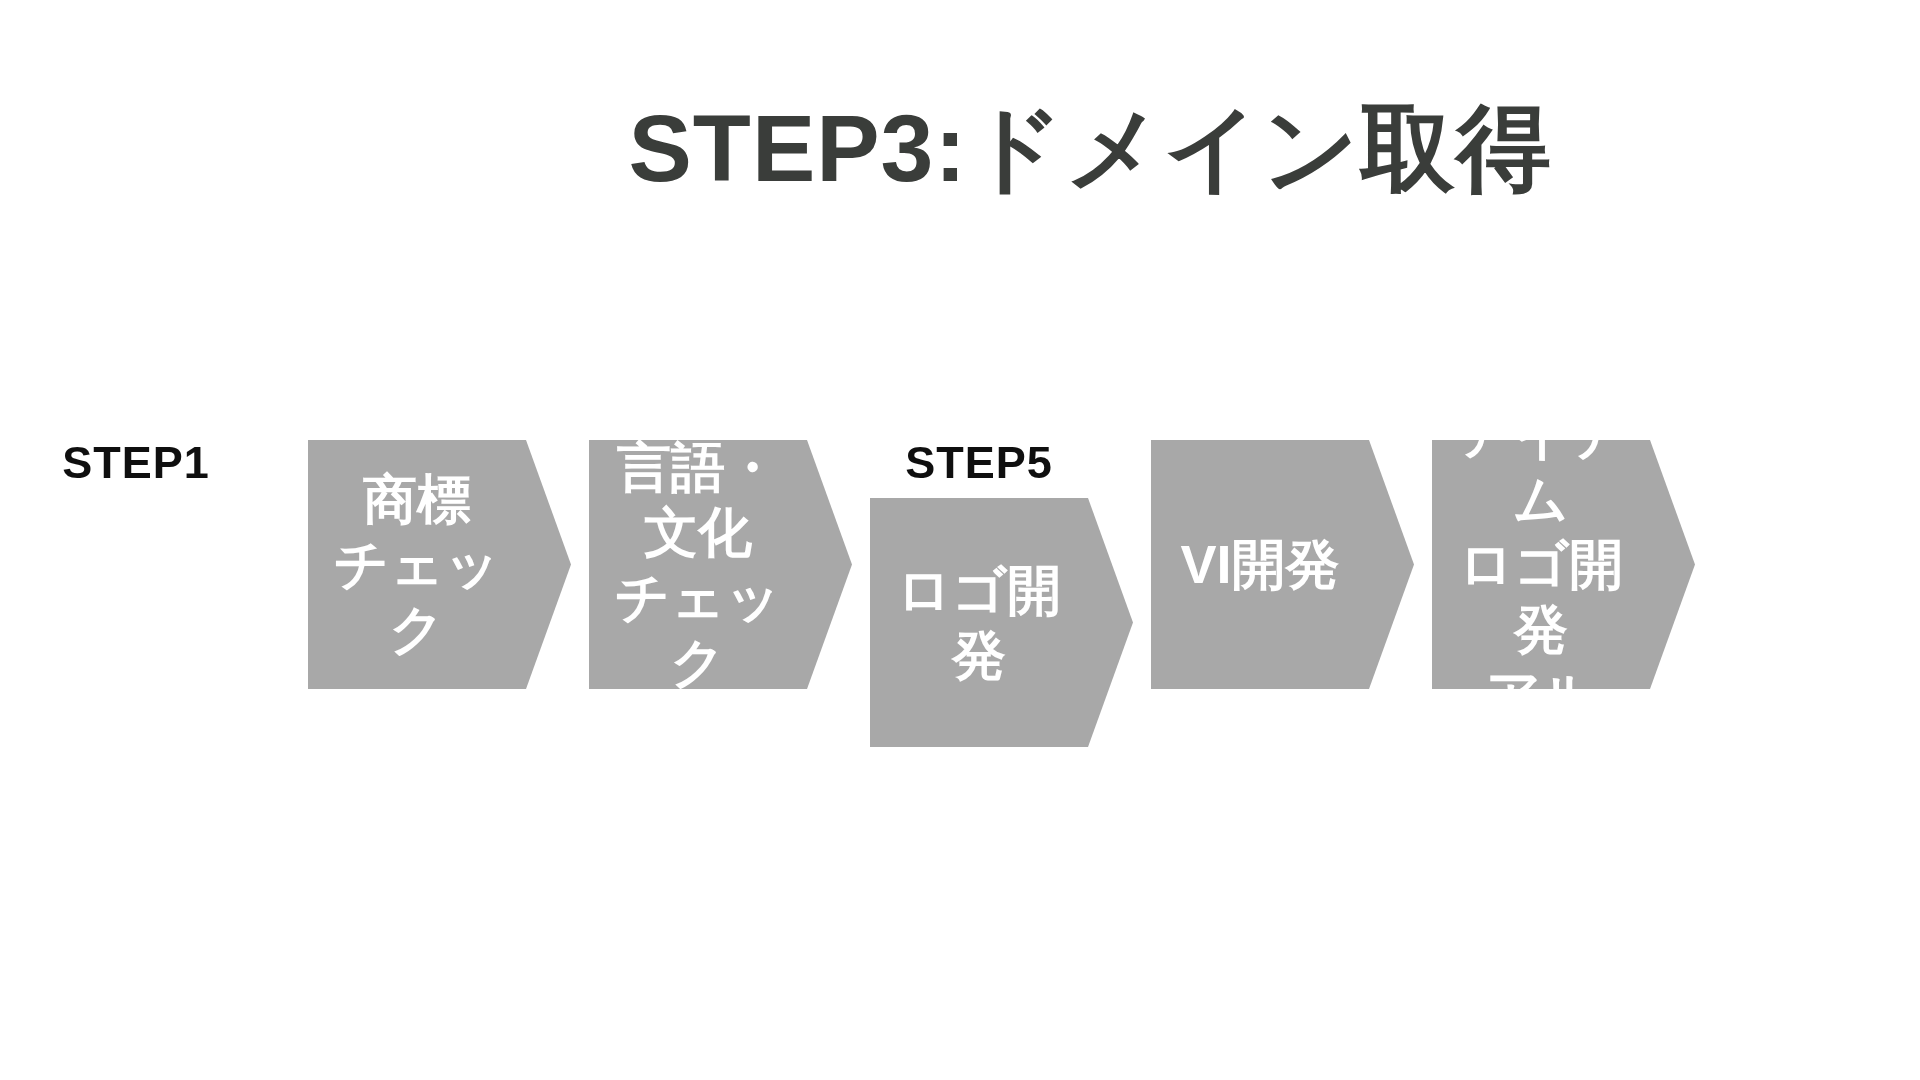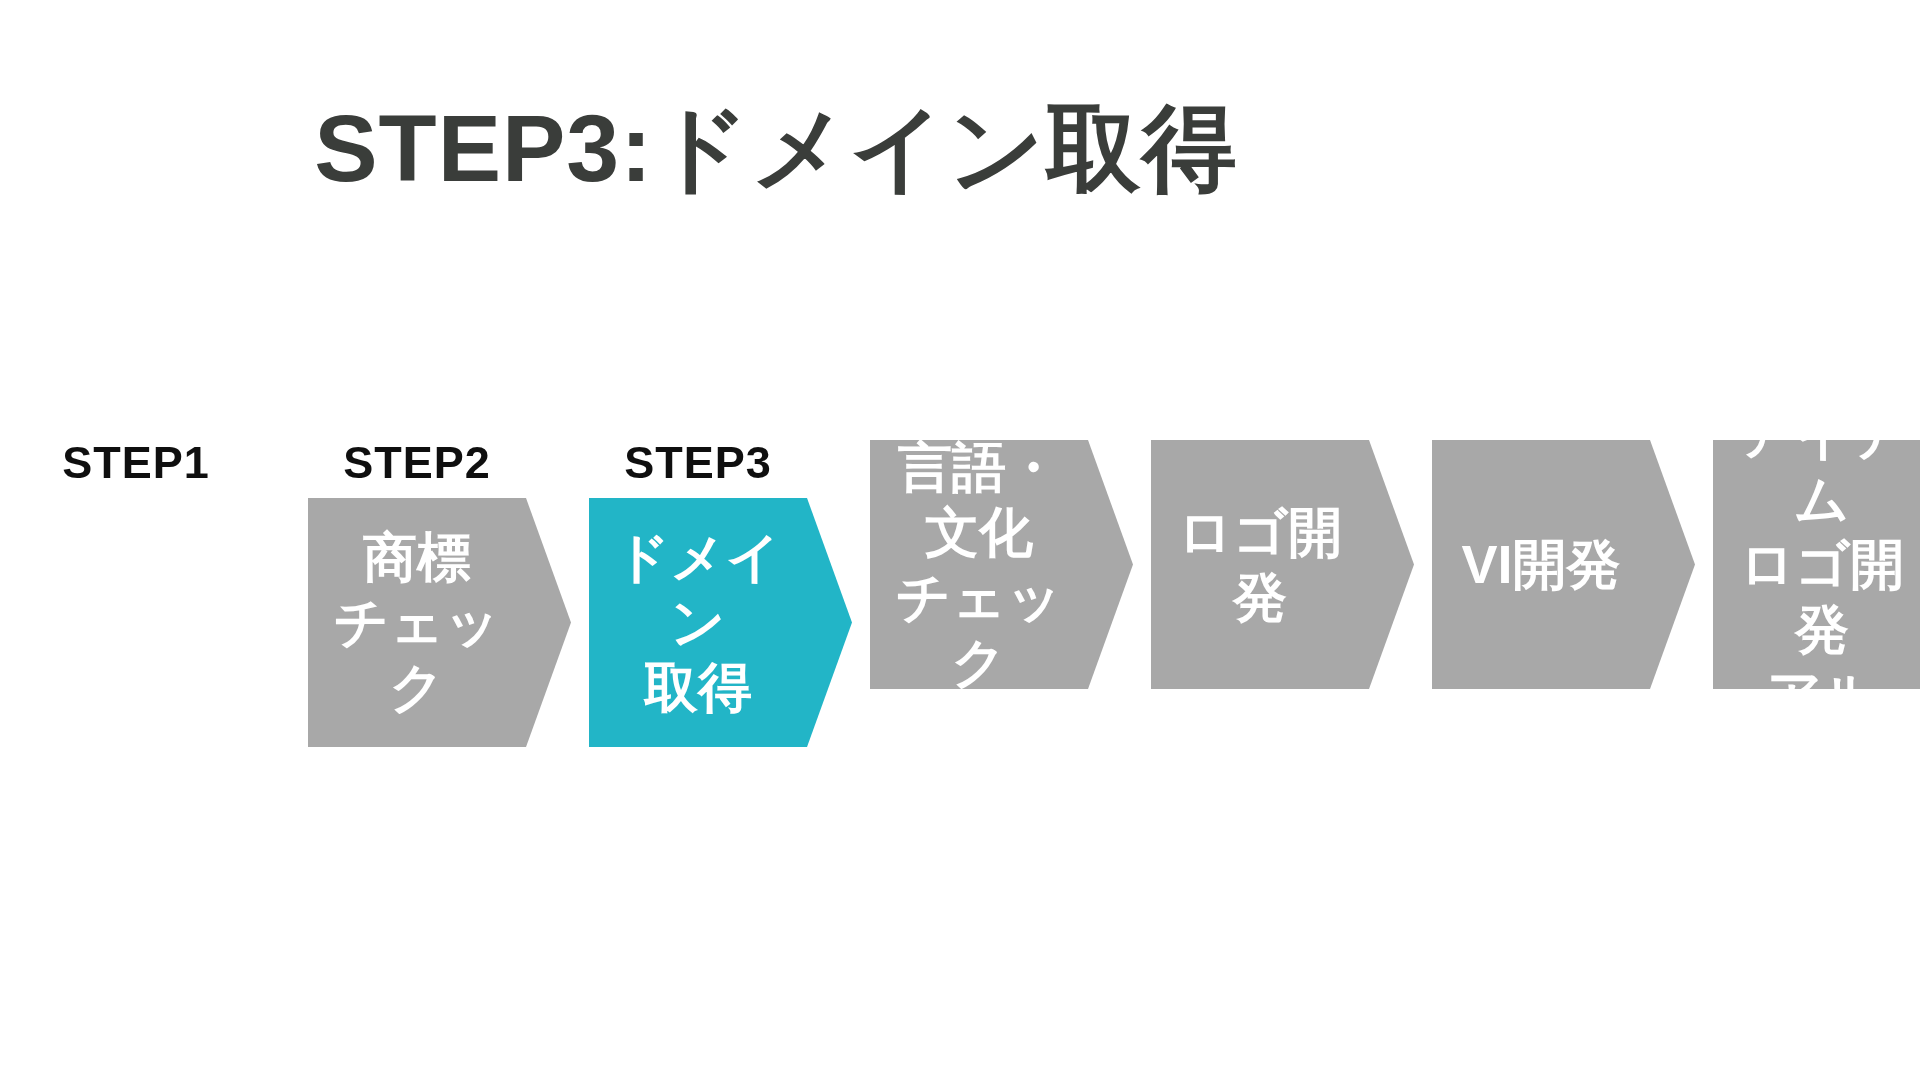--- a/index.html
+++ b/index.html
@@ -16,21 +16,21 @@
     background:var(--bg);
     font-family:"Liberation Sans","DejaVu Sans",sans-serif;
     position:relative;
     overflow:hidden;
   }
   .title{
     position:absolute;
     top:98px;
     left:0;
     width:1552px;
-    text-align:center;
+    text-align:right;
     font-size:95px;
     line-height:100px;
     font-weight:bold;
     letter-spacing:1px;
     color:var(--title);
   }
   .flow{
     position:absolute;
     left:27px;
     top:440px;
@@ -78,50 +78,41 @@
 
 <div class="title">STEP3:ドメイン取得</div>
 
 <div class="flow">
 
   <div class="step">
     <div class="step-label">STEP1</div>
   </div>
 
   <div class="step">
-    <div class="step-label">STEP2</div>
     <div class="arrow">
       <div class="arrow-text">
         <div>商標</div>
         <div>チェック</div>
       </div>
     </div>
   </div>
 
-  <div class="step active">
-    <div class="step-label">STEP3</div>
-    <div class="arrow">
-      <div class="arrow-text">
-        <div>ドメイン</div>
-        <div>取得</div>
-      </div>
-    </div>
-  </div>
 
   <div class="step">
     <div class="arrow">
       <div class="arrow-text">
         <div>言語・</div>
         <div>文化</div>
         <div>チェック</div>
       </div>
     </div>
   </div>
 
   <div class="step">
+    <div class="step-label">STEP5</div>
     <div class="arrow">
       <div class="arrow-text">
         <div>ロゴ開発</div>
       </div>
     </div>
   </div>
 
   <div class="step">
     <div class="arrow">
       <div class="arrow-text">

